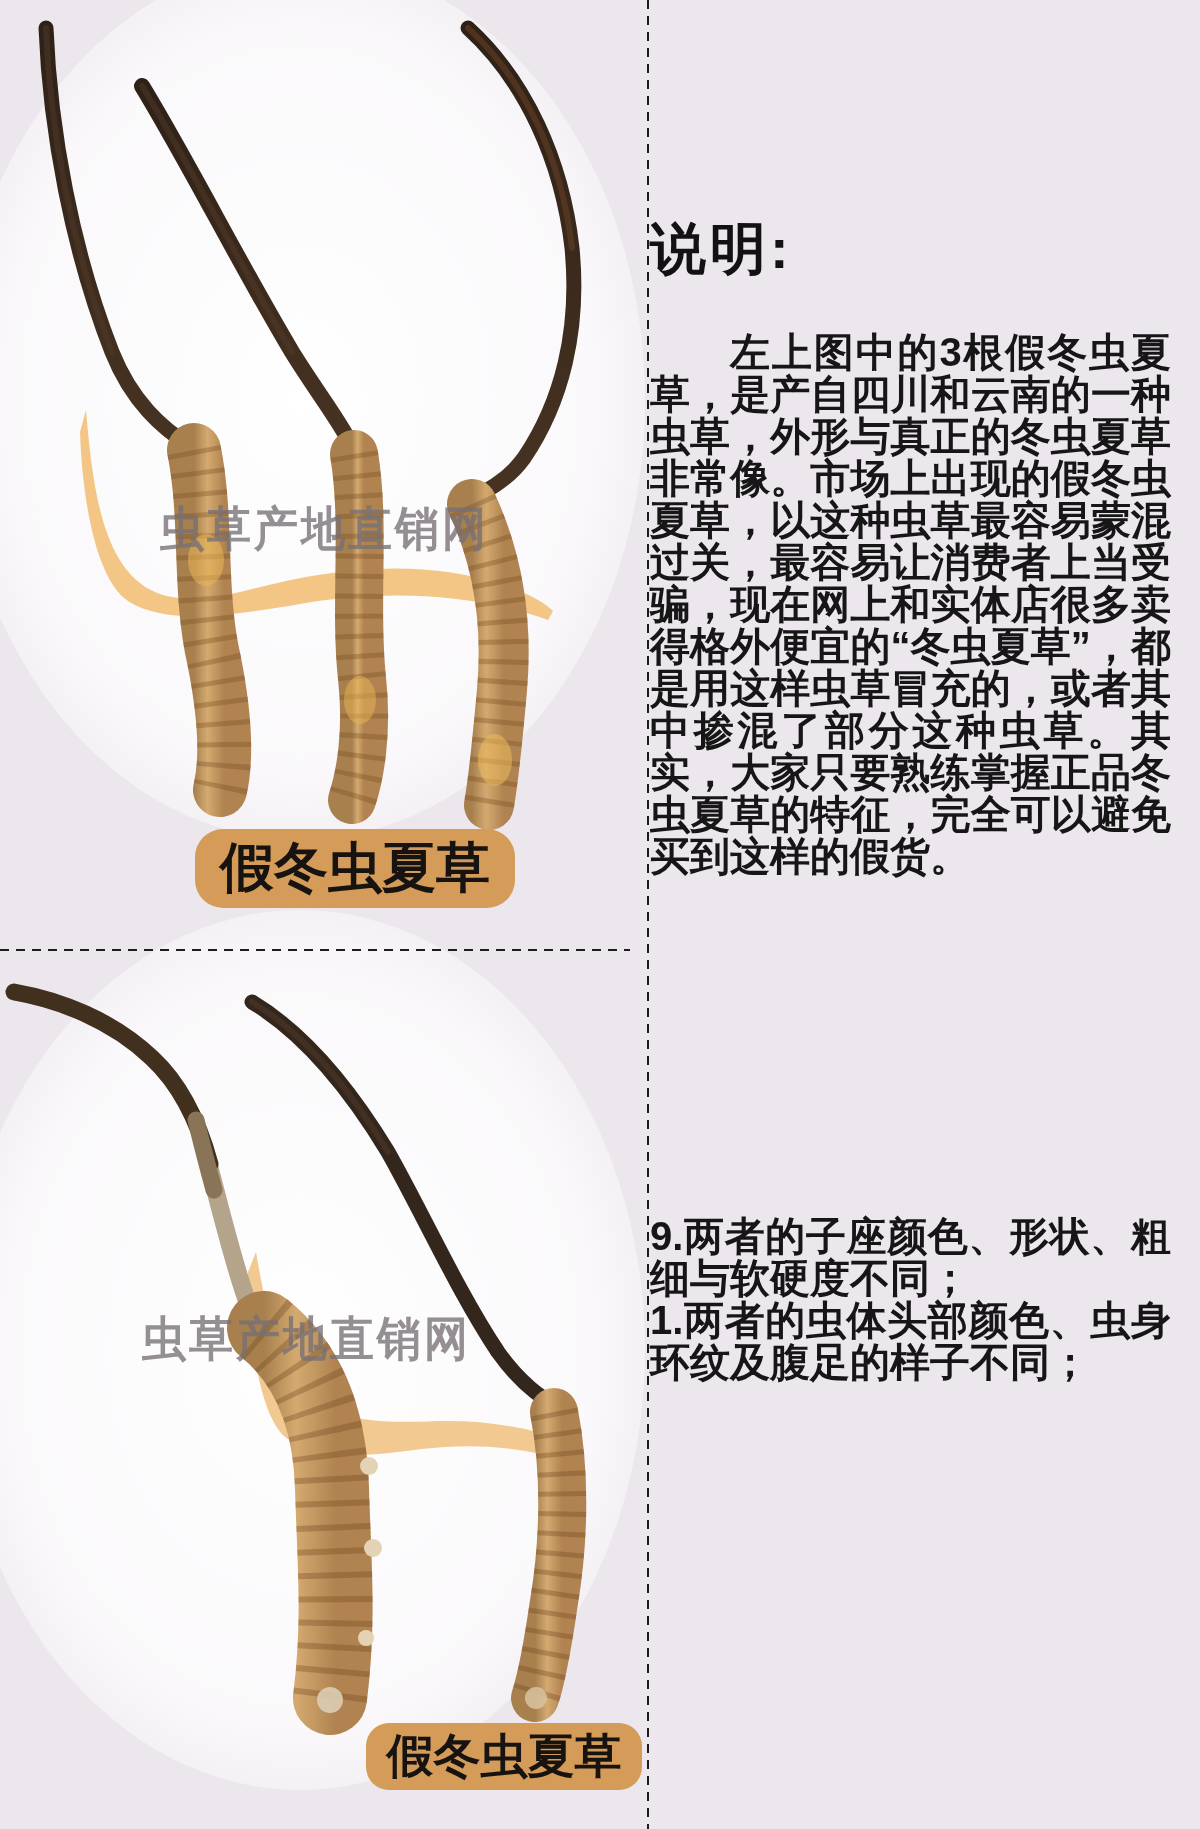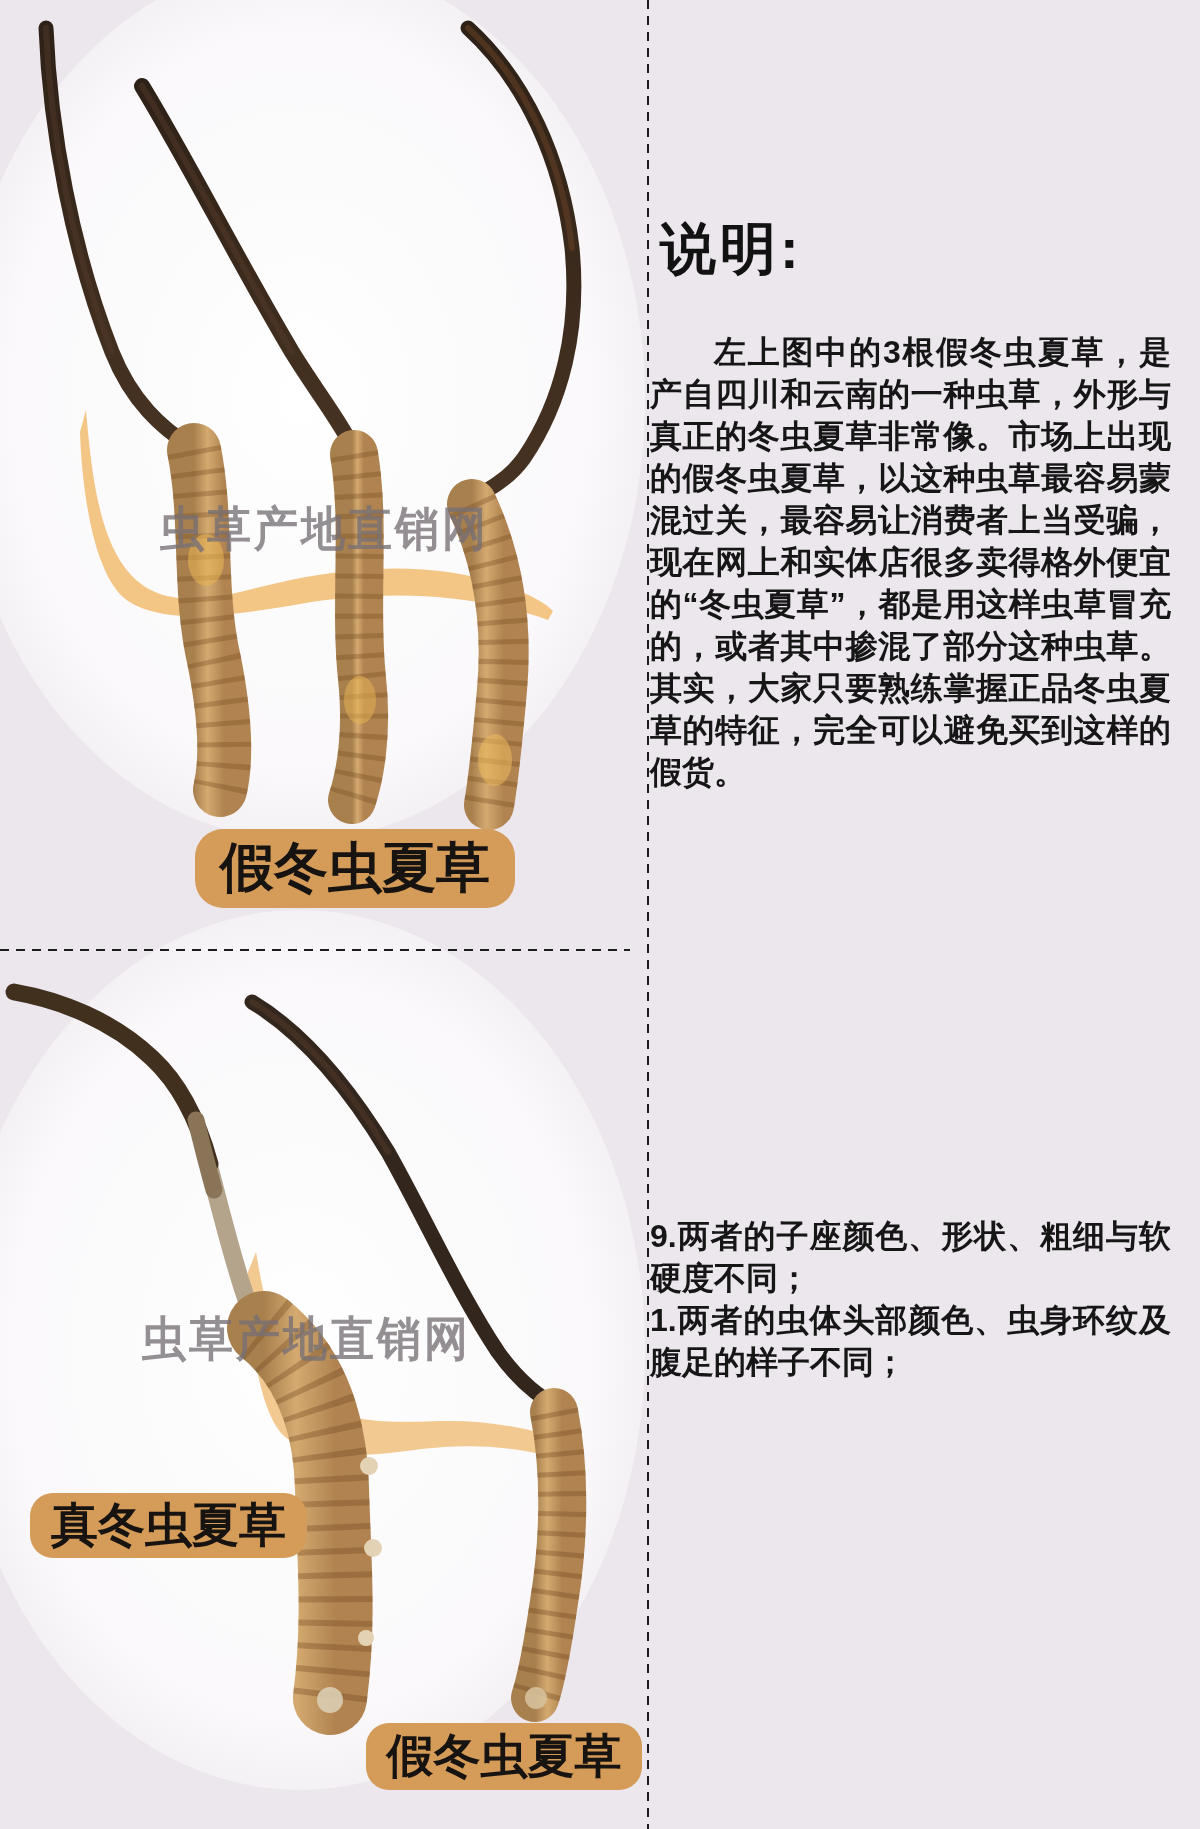--- a/index.html
+++ b/index.html
@@ -47,25 +47,24 @@
     margin-left:10px;
   }
   .tag-fake-top{left:185px;top:829px;width:320px;height:79px;border-radius:28px;font-size:54px;}
   .tag-real{left:20px;top:1493px;width:277px;height:65px;border-radius:23px;font-size:47px;}
   .tag-fake-bottom{left:356px;top:1723px;width:276px;height:67px;border-radius:23px;font-size:47px;}
   
   .heading{
     position:absolute;left:650px;top:212px;
     font-size:56px;font-weight:bold;color:#121212;
     letter-spacing:4px;
-    margin-left:10px;
   }
   .para{
     position:absolute;left:650px;width:521px;
-    font-size:32px;line-height:42px;font-weight:bold;color:#161616;
+    font-size:40px;line-height:42px;font-weight:bold;color:#161616;
     text-align:justify;
   }
   .para-1{top:331px;}
   .para-2{top:1215px;}
   .indent{text-indent:2em;}
   .list-item{text-indent:0;}
 </style>
 </head>
 <body>
 
@@ -156,21 +155,20 @@
     </g>
   </svg>
 
   <div class="watermark wm-top">虫草产地直销网</div>
   <div class="watermark wm-bottom">虫草产地直销网</div>
 
   <div class="v-divider"></div>
   <div class="h-divider"></div>
 
   <div class="tag tag-fake-top">假冬虫夏草</div>
-  <div class="tag tag-real">真冬虫夏草</div>
   <div class="tag tag-fake-bottom">假冬虫夏草</div>
 
   <div class="heading">说明:</div>
 
   <div class="para para-1 indent">左上图中的3根假冬虫夏草，是产自四川和云南的一种虫草，外形与真正的冬虫夏草非常像。市场上出现的假冬虫夏草，以这种虫草最容易蒙混过关，最容易让消费者上当受骗，现在网上和实体店很多卖得格外便宜的“冬虫夏草”，都是用这样虫草冒充的，或者其中掺混了部分这种虫草。其实，大家只要熟练掌握正品冬虫夏草的特征，完全可以避免买到这样的假货。</div>
 
   <div class="para para-2">
     <div class="list-item">9.两者的子座颜色、形状、粗细与软硬度不同；</div>
     <div class="list-item">1.两者的虫体头部颜色、虫身环纹及腹足的样子不同；</div>
   </div>

